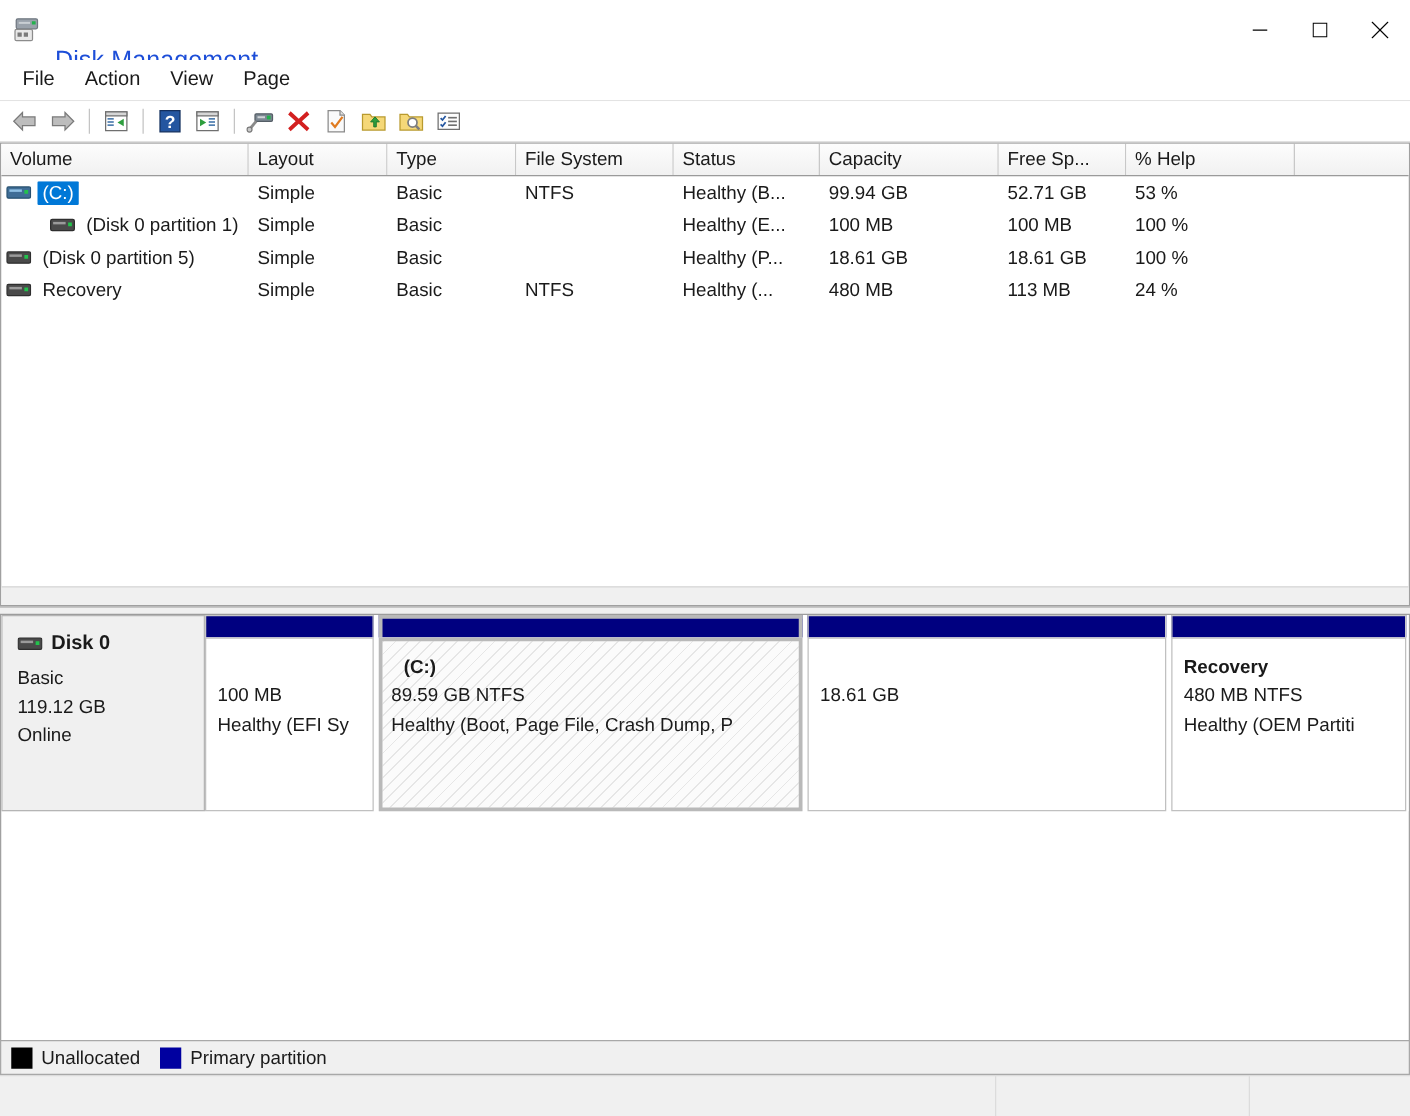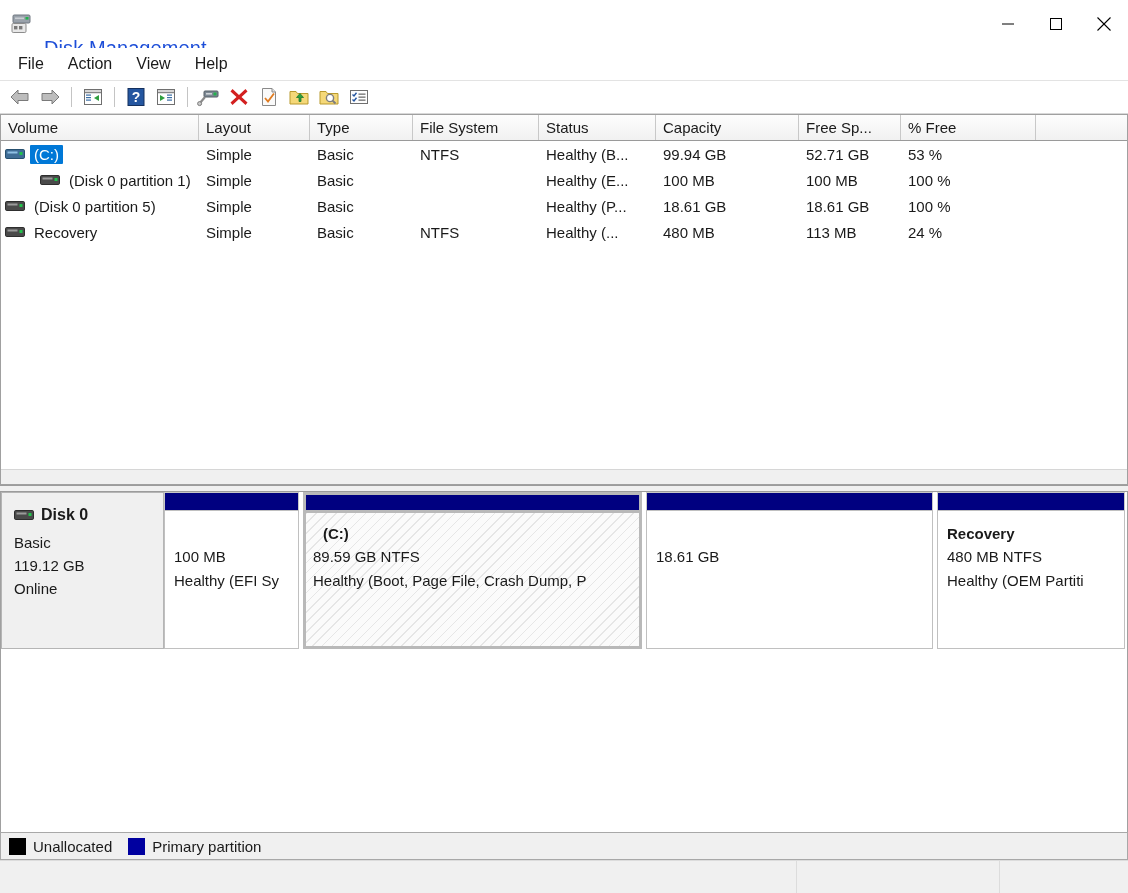--- a/index.html
+++ b/index.html
@@ -305,21 +305,21 @@
             <line x1="13.5" y1="0.5" x2="0.5" y2="13.5" stroke="#000" stroke-width="1.1"></line>
           </svg>
       </div>
     </div>
   </div>
 
   <div class="menubar">
     <div class="menu-item">File</div>
     <div class="menu-item">Action</div>
     <div class="menu-item">View</div>
-    <div class="menu-item">Help</div>
+    <div class="menu-item">Page</div>
   </div>
 
   <div class="toolbar">
     <div class="tb-btn">
       <svg width="22" height="18" viewBox="0 0 22 18">
         <path d="M9 2 L2 9 L9 16 L9 12.5 L19 12.5 L19 5.5 L9 5.5 Z" fill="#bdbdbd" stroke="#7a7a7a" stroke-width="1"></path>
       </svg>
     </div>
     <div class="tb-btn">
       <svg width="22" height="18" viewBox="0 0 22 18">
@@ -403,21 +403,21 @@
 
   <div class="listpane">
     <div class="hdr-row" id="hdrRow">
         <div class="hdr-cell" style="width: 198px; flex: 0 0 198px;">Volume</div>
         <div class="hdr-cell" style="width: 111px; flex: 0 0 111px;">Layout</div>
         <div class="hdr-cell" style="width: 103px; flex: 0 0 103px;">Type</div>
         <div class="hdr-cell" style="width: 126px; flex: 0 0 126px;">File System</div>
         <div class="hdr-cell" style="width: 117px; flex: 0 0 117px;">Status</div>
         <div class="hdr-cell" style="width: 143px; flex: 0 0 143px;">Capacity</div>
         <div class="hdr-cell" style="width: 102px; flex: 0 0 102px;">Free Sp...</div>
-        <div class="hdr-cell" style="width: 135px; flex: 0 0 135px;">% Free</div>
+        <div class="hdr-cell" style="width: 135px; flex: 0 0 135px;">% Help</div>
         <div class="hdr-cell" style="width: 91px; flex: 0 0 91px; border-right: none;"></div>
       </div>
     <div class="rows" id="rowsBox">
         <div class="vrow">
           <div class="vcell vol-name-cell" style="width: 198px; flex: 0 0 198px;">
             <span class="drive-ico">
               <svg width="20" height="13" viewBox="0 0 20 13" style="display:block">
                 <rect x="0.5" y="1.5" width="19" height="9" rx="1.3" fill="#3f6d96" stroke="#27506f" stroke-width="1"></rect>
                 <rect x="2.5" y="3.5" width="10" height="2" fill="#8fc0e4"></rect>
                 <rect x="14.5" y="4" width="3" height="3" fill="#22c24c"></rect>

